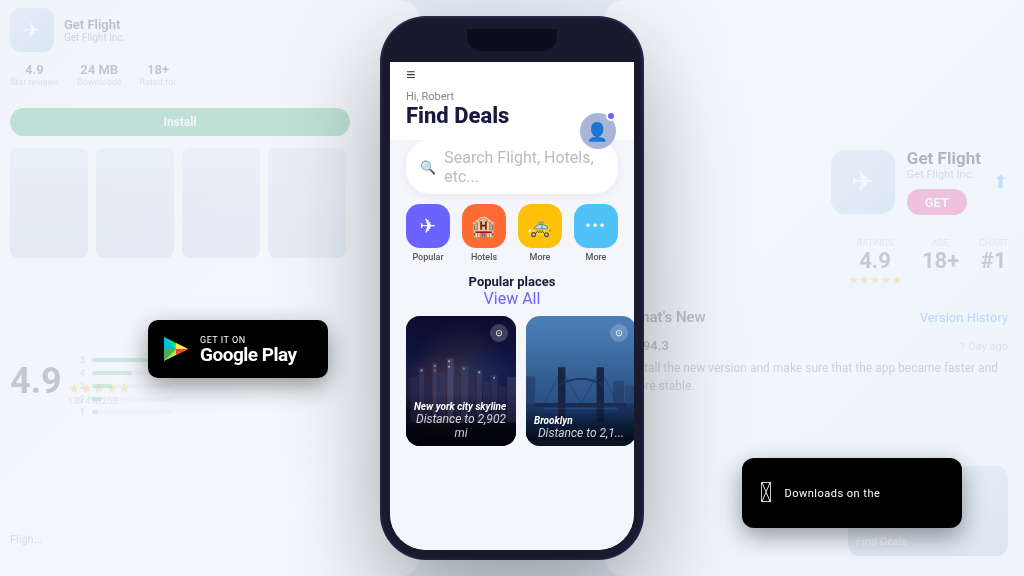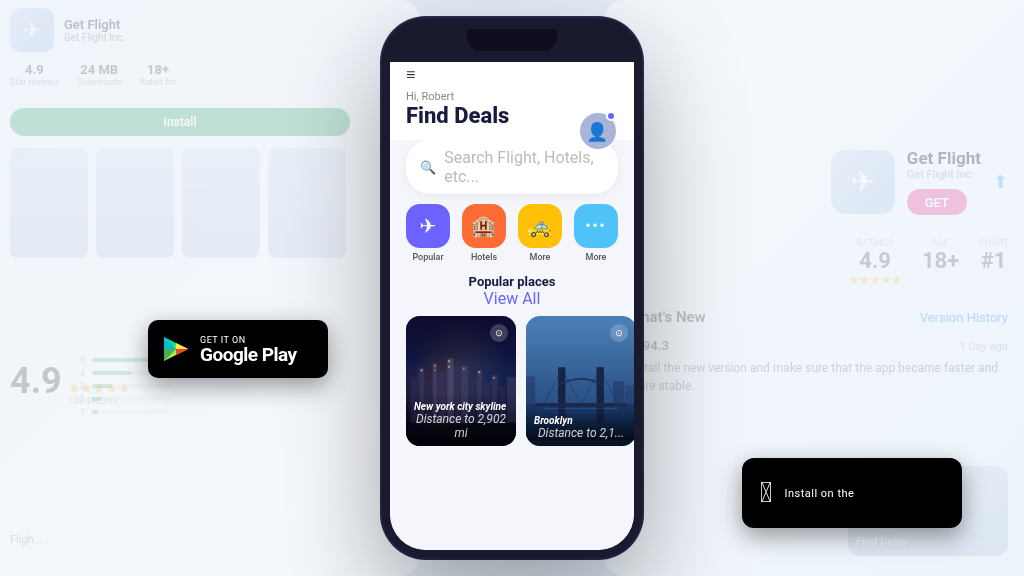--- a/index.html
+++ b/index.html
@@ -779,15 +779,15 @@
   </div>
   <div class="badge-gplay-text">
     <div class="badge-gplay-text-top">GET IT ON</div>
     <div class="badge-gplay-text-bottom">Google Play</div>
   </div>
 </div>
 
 <div class="badge-appstore">
   <div class="apple-logo"></div>
   <div class="badge-appstore-text">
-    <div class="badge-appstore-text-top">Install on the</div>
+    <div class="badge-appstore-text-top">Downloads on the</div>
   </div>
 </div>
 
 </body></html>

